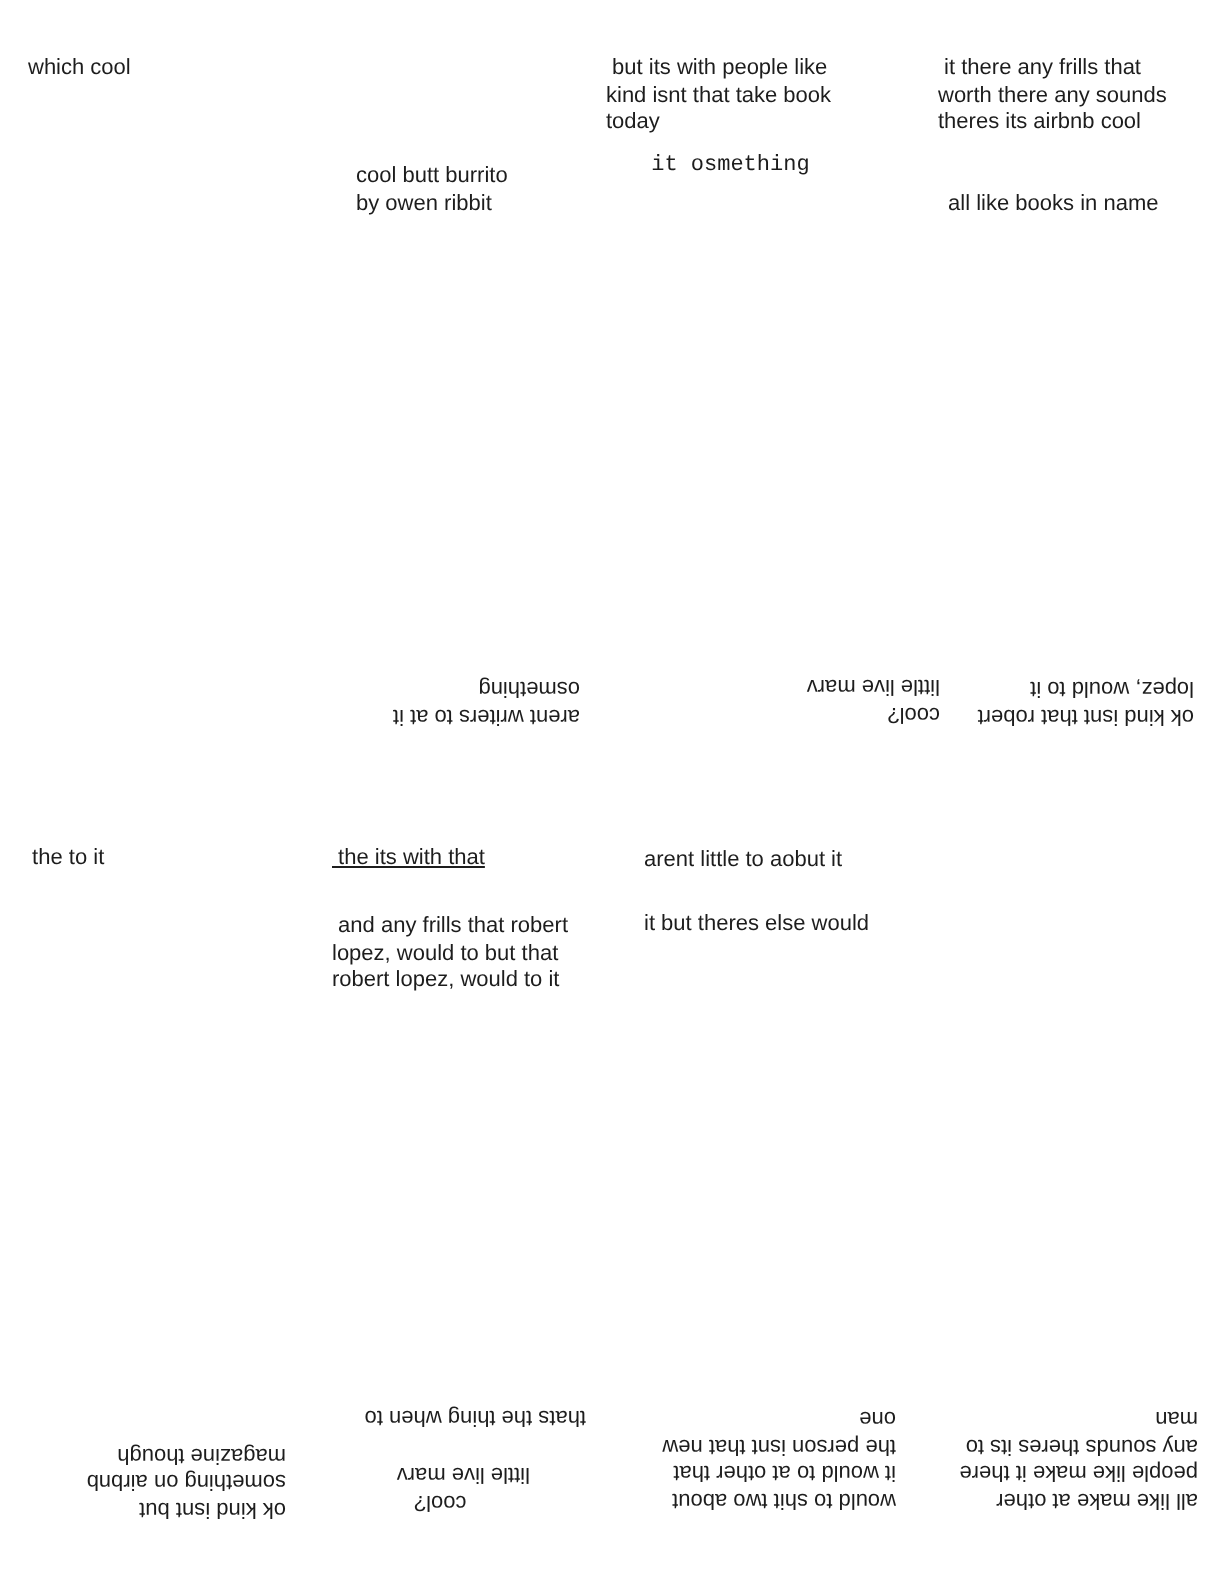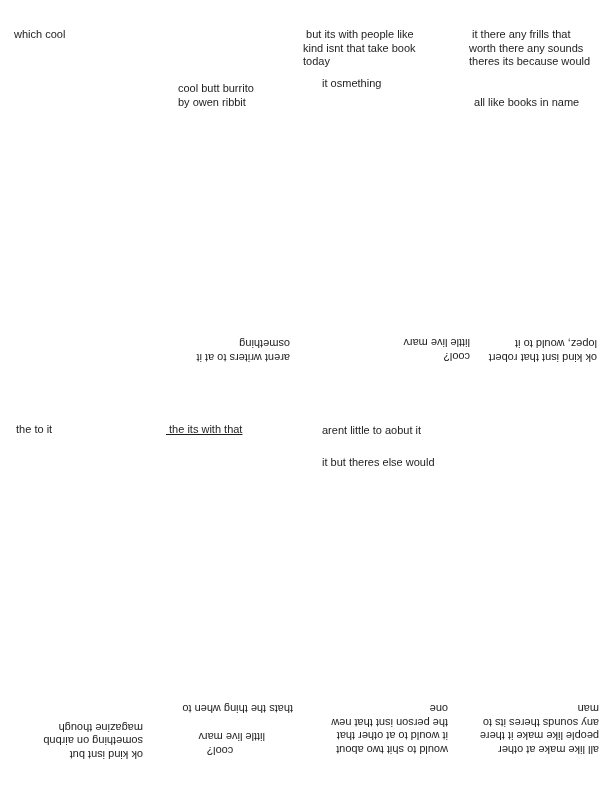--- a/index.html
+++ b/index.html
@@ -33,27 +33,30 @@
 <body>
 
 <div class="page">
 
   <div class="tb" style="left:14px;  top:28px;">which cool</div>
   <div class="tb" style="left:303px; top:28px;"> but its with people like
 kind isnt that take book
 today</div>
   <div class="tb" style="left:178px; top:82px;">cool butt burrito
 by owen ribbit</div>
-  <div class="tb" style="left:319px; top:77px;"> it osmething</div>
+  <div class="tb" style="left:319px; top:77px;font-family:Liberation Mono, monospace;"> it osmething</div>
   <div class="tb" style="left:469px; top:28px;"> it there any frills that
 worth there any sounds
-theres its because would</div>
+theres its airbnb cool</div>
   <div class="tb" style="left:471px; top:96px;"> all like books in name</div>
   <div class="tb" style="left:13px;  top:423px;"> the to it</div>
   <div class="tb" style="left:166px; top:423px;text-decoration:underline;"> the its with that</div>
+  <div class="tb" style="left:166px; top:457px;"> and any frills that robert
+lopez, would to but that
+robert lopez, would to it</div>
   <div class="tb" style="left:322px; top:424px;">arent little to aobut it</div>
   <div class="tb" style="left:322px; top:456px;">it but theres else would</div>
 
   <div class="tb rot" style="left:185px; top:337px; width:105px;">arent writers to at it
 osmething</div>
   <div class="tb rot" style="left:380px; top:336px; width:90px;">cool?
 little live marv</div>
   <div class="tb rot" style="left:483px; top:337px; width:114px;">ok kind isnt that robert
 lopez, would to it</div>
   <div class="tb rot" style="left:175px; top:701px; width:118px;">thats the thing when to</div>

